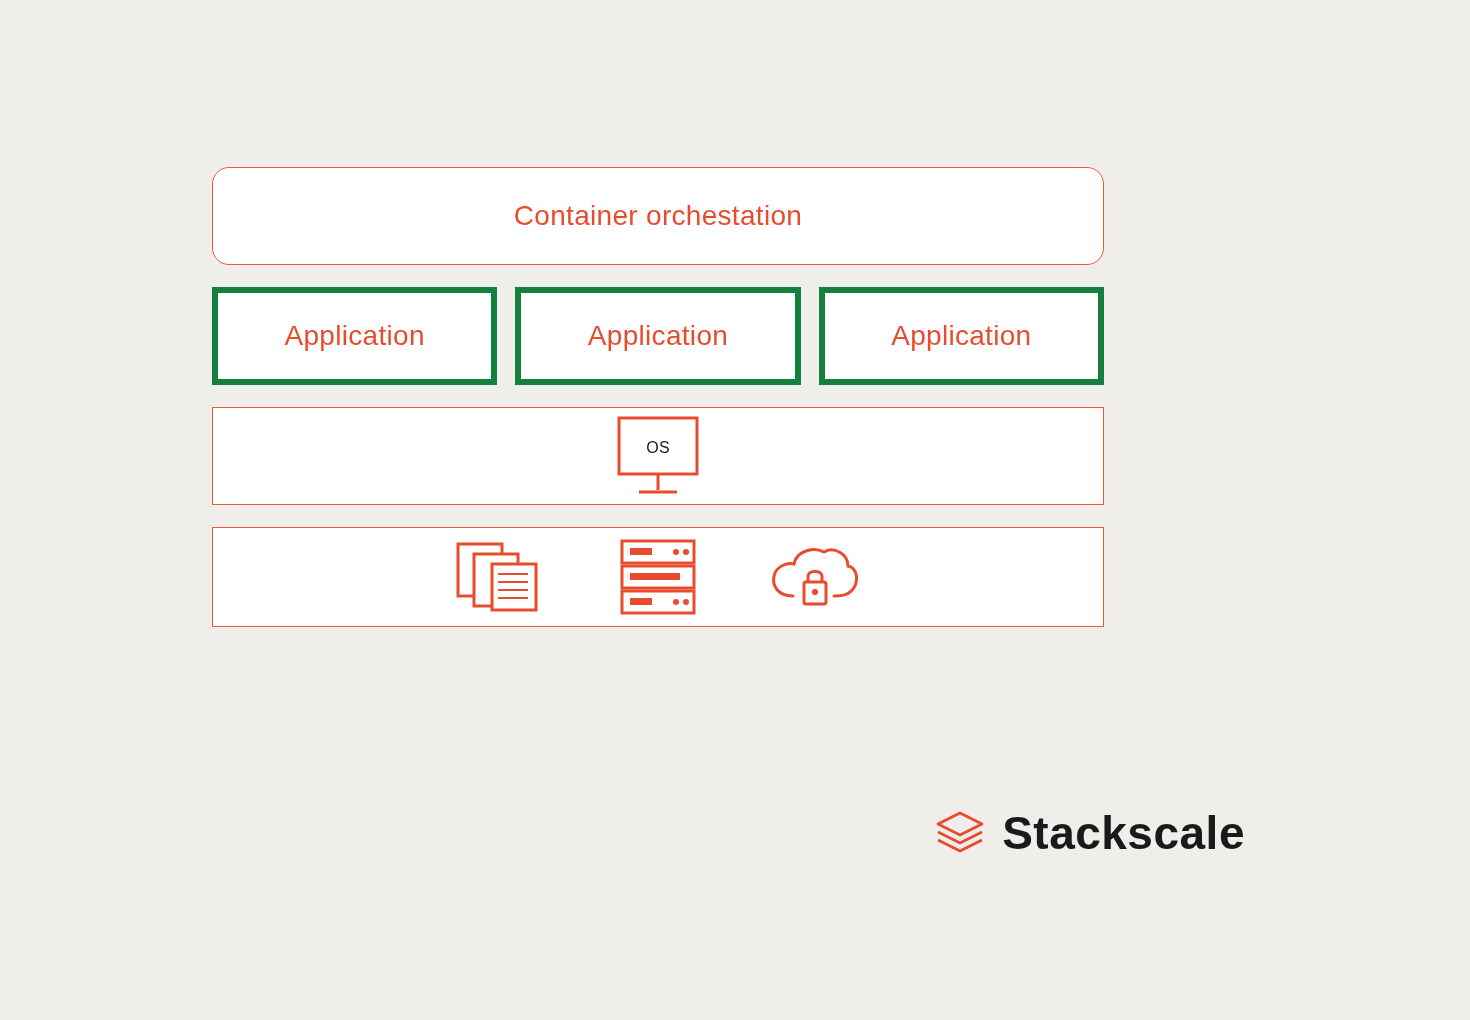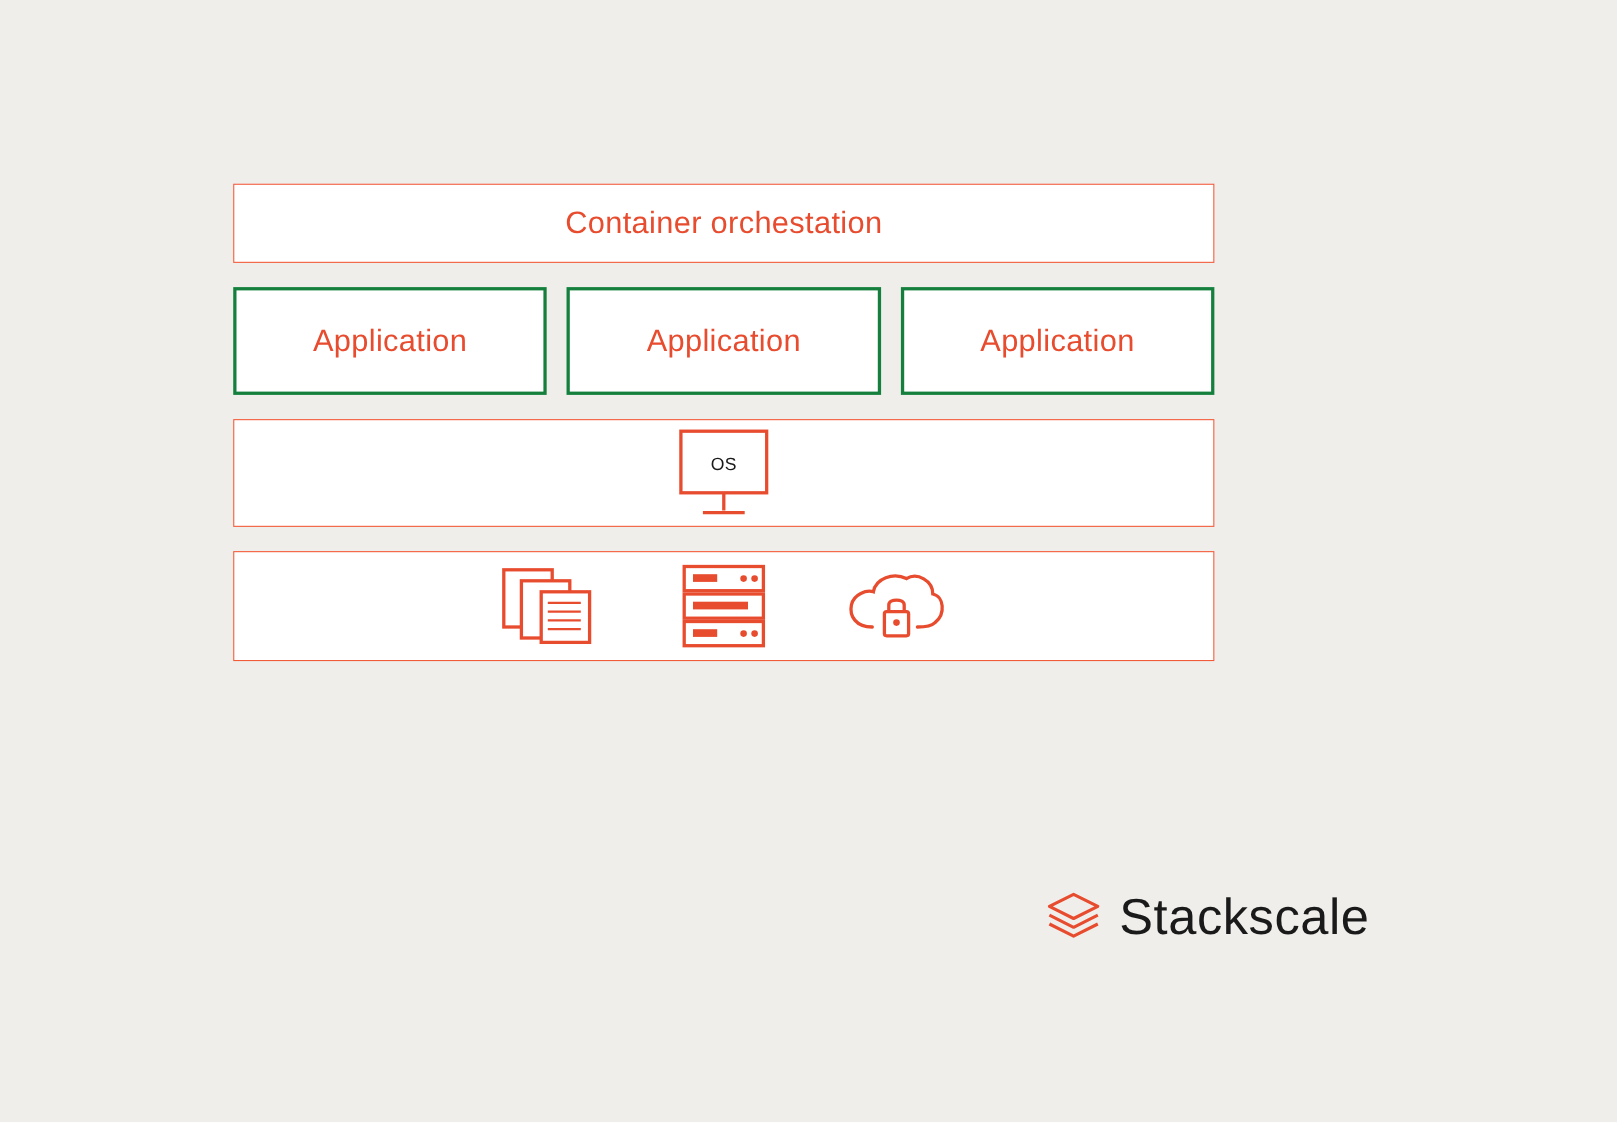--- a/index.html
+++ b/index.html
@@ -24,31 +24,31 @@
     background: #ffffff;
     border: 1px solid #f25b3a;
     display: flex;
     align-items: center;
     justify-content: center;
     color: #e84c2f;
     font-size: 28px;
     font-weight: 400;
     letter-spacing: 0.3px;
   }
-  .layer-text { height: 72px; }
+  .layer-text { height: 98px; border-radius: 17px; }
   .layer-apps {
     display: flex;
     gap: 18px;
     background: transparent;
     border: none;
   }
   .app-box {
     flex: 1;
     background: #ffffff;
-    border: 3px solid #15803d;
+    border: 6px solid #15803d;
     height: 98px;
     display: flex;
     align-items: center;
     justify-content: center;
     color: #e84c2f;
     font-size: 28px;
   }
   .layer-os { height: 98px; gap: 0; justify-content: center; }
   .layer-infra { height: 100px; gap: 70px; }
   .icon-wrap { display: flex; align-items: center; justify-content: center; }
@@ -56,21 +56,21 @@
     position: absolute;
     right: 225px;
     bottom: 160px;
     display: flex;
     align-items: center;
     gap: 16px;
   }
   .logo-text {
     font-size: 46px;
     color: #1a1a1a;
-    font-weight: 400;
+    font-weight: 700;
     letter-spacing: 0.5px;
     text-align: center;
   }
   svg { display: block; }
 </style>
 </head>
 <body>
 
 <div class="stack">
 

